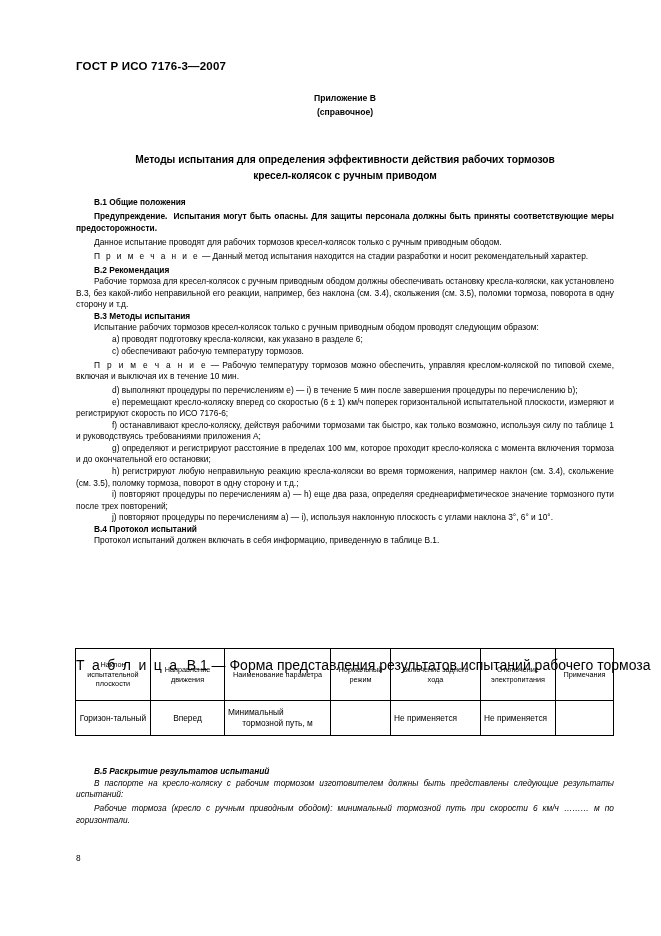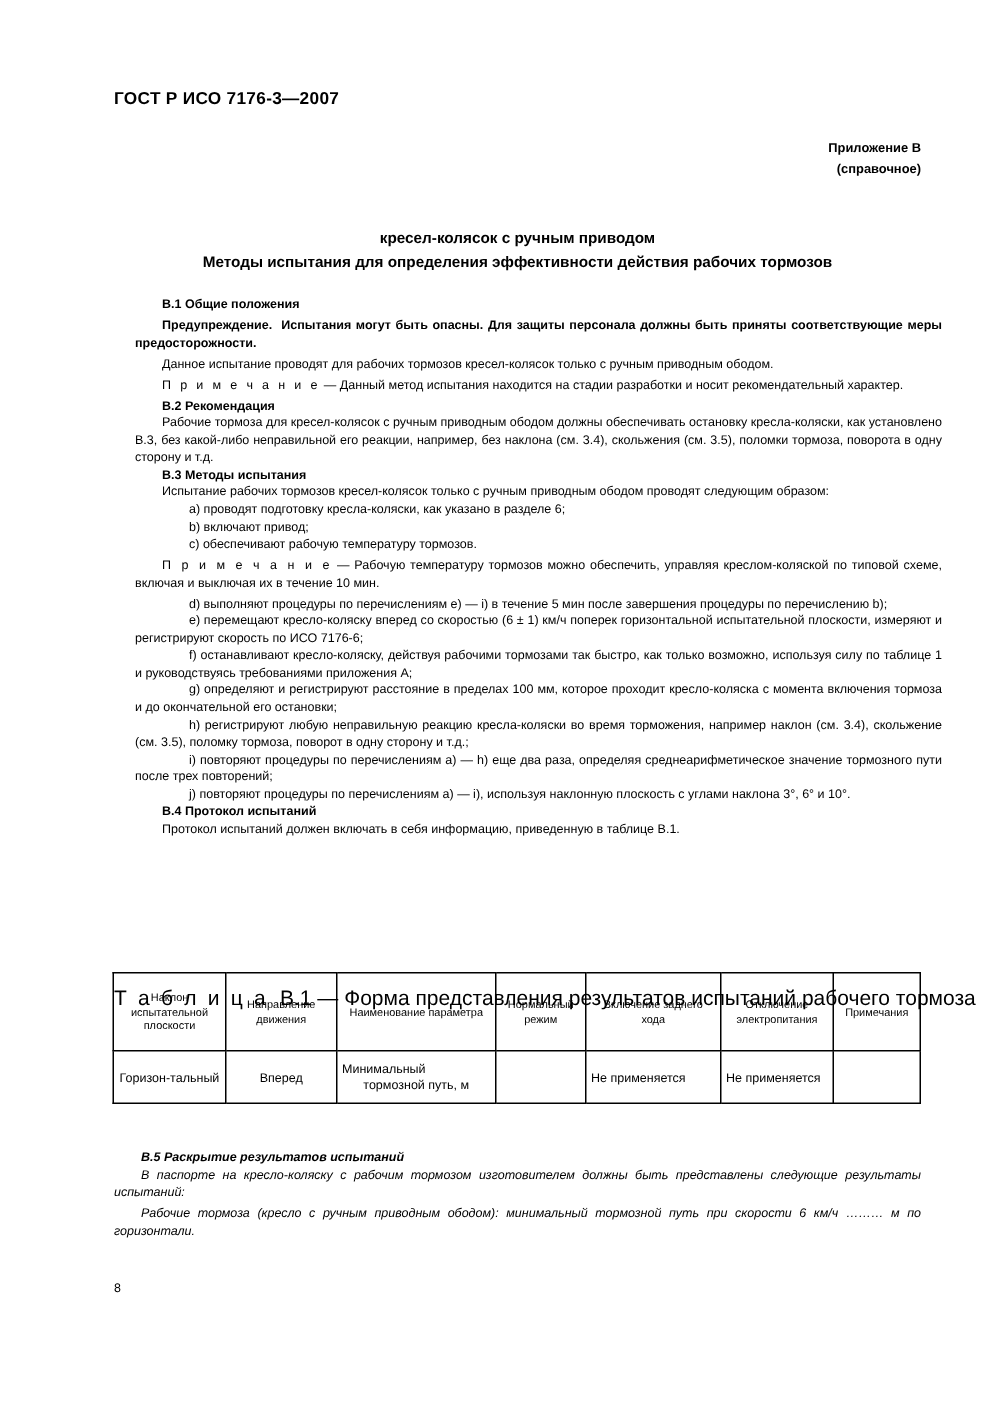--- a/index.html
+++ b/index.html
@@ -33,21 +33,21 @@
     letter-spacing: 0.2px;
     white-space: nowrap;
   }
 
   
   .annex-block {
     position: absolute;
     left: 76px;
     top: 92px;
     width: 538px;
-    text-align: right;
+    text-align: center;
   }
   .annex-line {
     font-size: 8.6px;
     font-weight: bold;
     line-height: 13.5px;
   }
 
   
   .doc-title {
     position: absolute;
@@ -63,21 +63,20 @@
   
   .body {
     position: absolute;
     left: 76px;
     top: 197px;
     width: 538px;
     font-size: 8.35px;
     line-height: 11.55px;
     text-align: justify;
     text-justify: inter-word;
-    margin-left: 14px;
   }
   .body p {
     margin: 0;
   }
   .sec {
     font-weight: bold;
     text-indent: 18px;
     margin-top: 2px;
   }
   .sec.first { margin-top: 0; }
@@ -180,42 +179,41 @@
 <div class="page">
 
   <div class="runhead">ГОСТ Р ИСО 7176-3—2007</div>
 
   <div class="annex-block">
     <div class="annex-line">Приложение В</div>
     <div class="annex-line">(справочное)</div>
   </div>
 
   <div class="doc-title">
+    <div>Методы испытания для определения эффективности действия рабочих тормозов</div>
     <div>кресел-колясок с ручным приводом</div>
-    <div>Методы испытания для определения эффективности действия рабочих тормозов</div>
   </div>
 
   <div class="body">
 
     <p class="sec first">В.1  Общие положения</p>
     <div class="gap-s"></div>
     <p class="para bold"><span>Предупреждение.</span>&nbsp; <span>Испытания могут быть опасны. Для защиты персонала должны быть приняты соответствующие меры предосторожности.</span></p>
     <div class="gap-s"></div>
     <p class="para">Данное испытание проводят для рабочих тормозов кресел-колясок только с ручным приводным ободом.</p>
     <div class="gap-s"></div>
     <p class="note"><span class="lbl">П р и м е ч а н и е</span> <span>— Данный метод испытания находится на стадии разработки и носит рекомендательный характер.</span></p>
     <div class="gap-s"></div>
 
     <p class="sec">В.2  Рекомендация</p>
     <p class="para">Рабочие тормоза для кресел-колясок с ручным приводным ободом должны обеспечивать остановку кресла-коляски, как установлено В.3, без какой-либо неправильной его реакции, например, без наклона (см. 3.4), скольжения (см. 3.5), поломки тормоза, поворота в одну сторону и т.д.</p>
 
     <p class="sec">В.3  Методы испытания</p>
     <p class="para">Испытание рабочих тормозов кресел-колясок только с ручным приводным ободом проводят следующим образом:</p>
     <p class="item nojust">a)  проводят подготовку кресла-коляски, как указано в разделе 6;</p>
-    <p class="item nojust">b)  включают привод;</p>
     <p class="item nojust">c)  обеспечивают рабочую температуру тормозов.</p>
     <div class="gap-s"></div>
     <p class="note"><span class="lbl">П р и м е ч а н и е</span> <span>— Рабочую температуру тормозов можно обеспечить, управляя креслом-коляской по типовой схеме, включая и выключая их в течение 10 мин.</span></p>
     <div class="gap-s"></div>
     <p class="item">d)  выполняют процедуры по перечислениям e) — i) в течение 5 мин после завершения процедуры по перечислению b);</p>
     <p class="item">e)  перемещают кресло-коляску вперед со скоростью (6 ± 1) км/ч поперек горизонтальной испытательной плоскости, измеряют и регистрируют скорость по ИСО 7176-6;</p>
     <p class="item">f)  останавливают кресло-коляску, действуя рабочими тормозами так быстро, как только возможно, используя силу по таблице 1 и руководствуясь требованиями приложения А;</p>
     <p class="item">g)  определяют и регистрируют расстояние в пределах 100 мм, которое проходит кресло-коляска с момента включения тормоза и до окончательной его остановки;</p>
     <p class="item">h)  регистрируют любую неправильную реакцию кресла-коляски во время торможения, например наклон (см. 3.4), скольжение (см. 3.5), поломку тормоза, поворот в одну сторону и т.д.;</p>
     <p class="item">i)  повторяют процедуры по перечислениям a) — h) еще два раза, определяя среднеарифметическое значение тормозного пути после трех повторений;</p>

